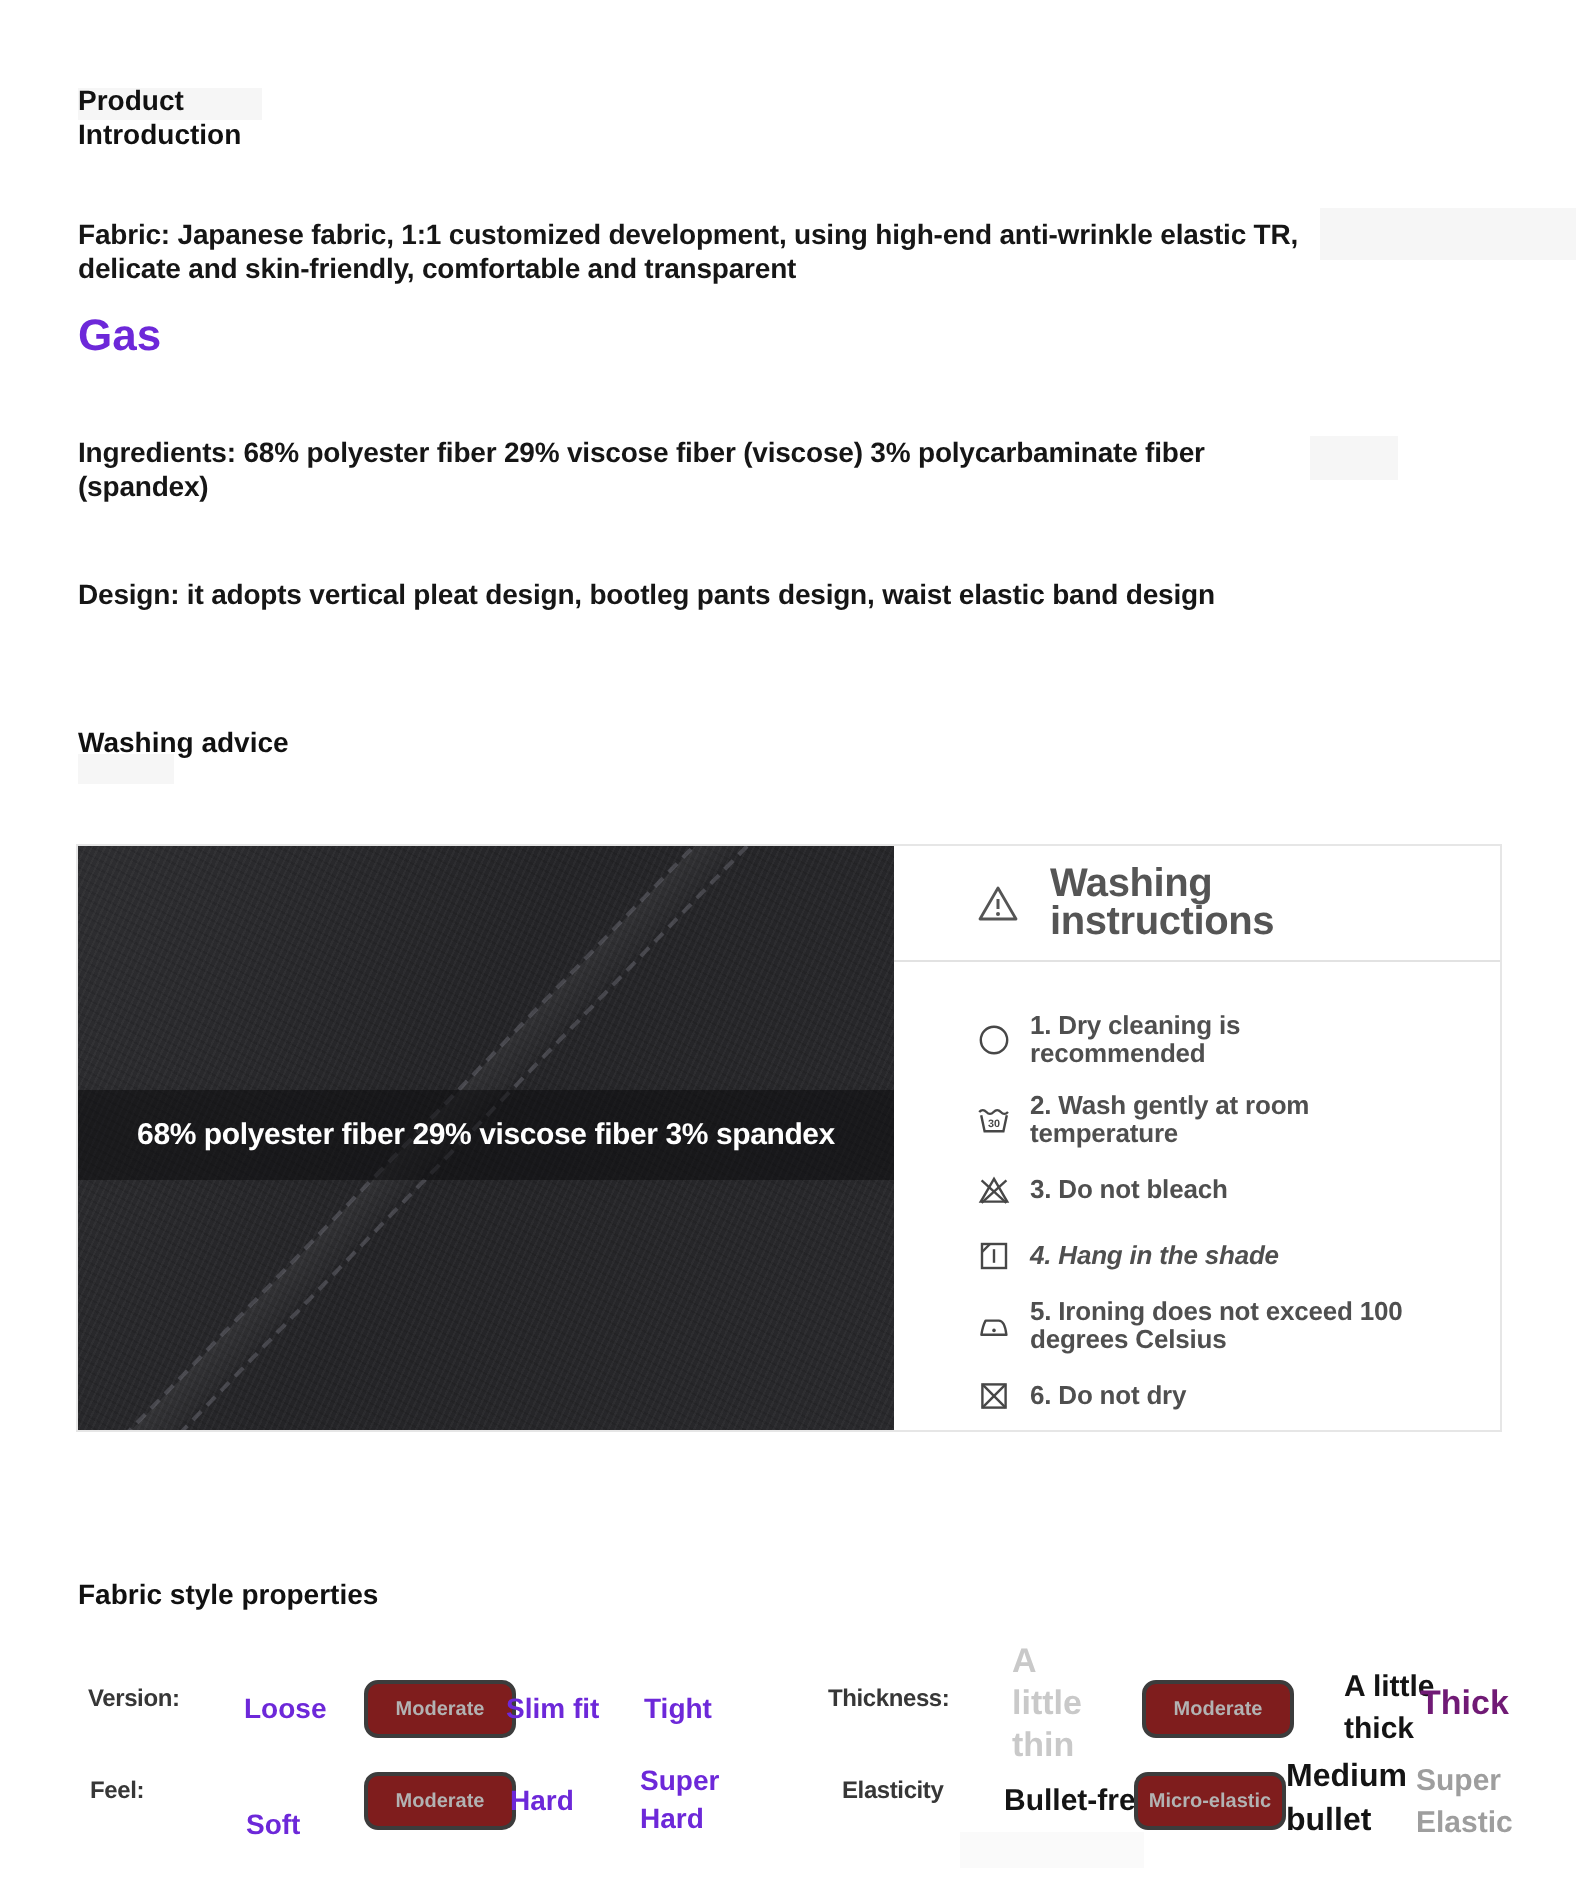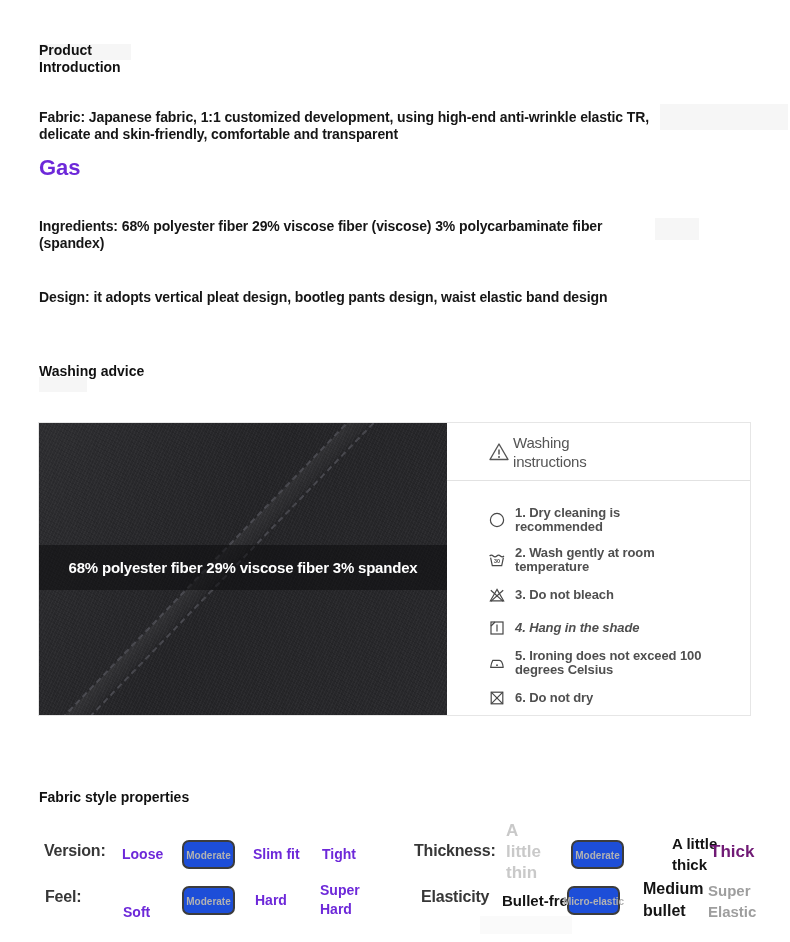--- a/index.html
+++ b/index.html
@@ -33,38 +33,38 @@
     background:linear-gradient(rgba(255,255,255,0.06),rgba(255,255,255,0.015));}
   .seam{position:absolute;width:560px;height:0;border-top:2px dashed rgba(135,135,145,0.35);transform:rotate(-46deg);}
   .seam.s1{left:-112px;top:144px;}
   .seam.s2{left:-98px;top:157px;}
   .caption-band{position:absolute;left:0;right:0;top:122px;height:45px;background:rgba(12,12,14,0.55);
     display:flex;align-items:center;justify-content:center;}
   .caption-band span{color:#ffffff;font-weight:bold;font-size:15px;letter-spacing:-0.2px;white-space:nowrap;}
 
   .panel{flex:1;position:relative;background:#ffffff;}
   .panel-header{height:58px;border-bottom:1px solid #e2e2e2;display:flex;align-items:center;padding-left:41px;box-sizing:border-box;color:#555555;}
-  .panel-title{width:116px;font-size:15px;line-height:19px;font-weight:normal;margin-left:3px;letter-spacing:-0.2px;}
+  .panel-title{width:116px;font-size:20px;line-height:19px;font-weight:bold;margin-left:15px;letter-spacing:-0.2px;}
   .panel-items{padding:25px 0 0 41px;}
   .witem{display:flex;align-items:center;margin-bottom:12px;color:#4f4f4f;}
   .witem svg{flex:0 0 18px;margin-right:9px;}
   .witem .itxt{font-size:13px;line-height:14px;font-weight:bold;width:205px;letter-spacing:-0.1px;}
   .witem.narrow .itxt{width:158px;}
   .witem.gap{margin-top:15px;font-style:italic;}
   .icon-stroke{stroke:#474747;fill:none;stroke-width:1.2;}
 
   
   .h-props{left:39px;top:789px;font-size:14px;font-weight:bold;color:#111;}
   .props{left:0;top:780px;width:790px;height:162px;}
-  .plabel{position:absolute;font-size:16px;font-weight:bold;color:#373737;letter-spacing:-0.2px;}
+  .plabel{position:absolute;font-size:12px;font-weight:bold;color:#373737;letter-spacing:-0.2px;}
   .opt{position:absolute;font-size:14px;font-weight:bold;color:#6d28d9;}
   .opt-lg{position:absolute;font-size:15px;font-weight:bold;color:#141414;}
   .muted-light{color:#c9c9c9;}
   .muted{color:#701a75;}
-  .badge{position:absolute;width:49px;height:25px;border:2px solid #3c3c3c;border-radius:7px;background:#1d4ed8;}
+  .badge{position:absolute;width:49px;height:25px;border:2px solid #3c3c3c;border-radius:7px;background:#7f1d1d;padding-left:23px;}
   .badge .bt{position:absolute;left:50%;top:50%;transform:translate(-50%,-50%);white-space:nowrap;
     font-size:10px;font-weight:bold;color:#b2b2b2;z-index:3;}
 </style>
 </head>
 <body>
 
 <div class="patch" style="left:39px;top:44px;width:92px;height:16px;"></div>
 <div class="patch" style="left:660px;top:104px;width:128px;height:26px;"></div>
 <div class="patch" style="left:655px;top:218px;width:44px;height:22px;"></div>
 <div class="patch" style="left:39px;top:377px;width:48px;height:15px;"></div>

